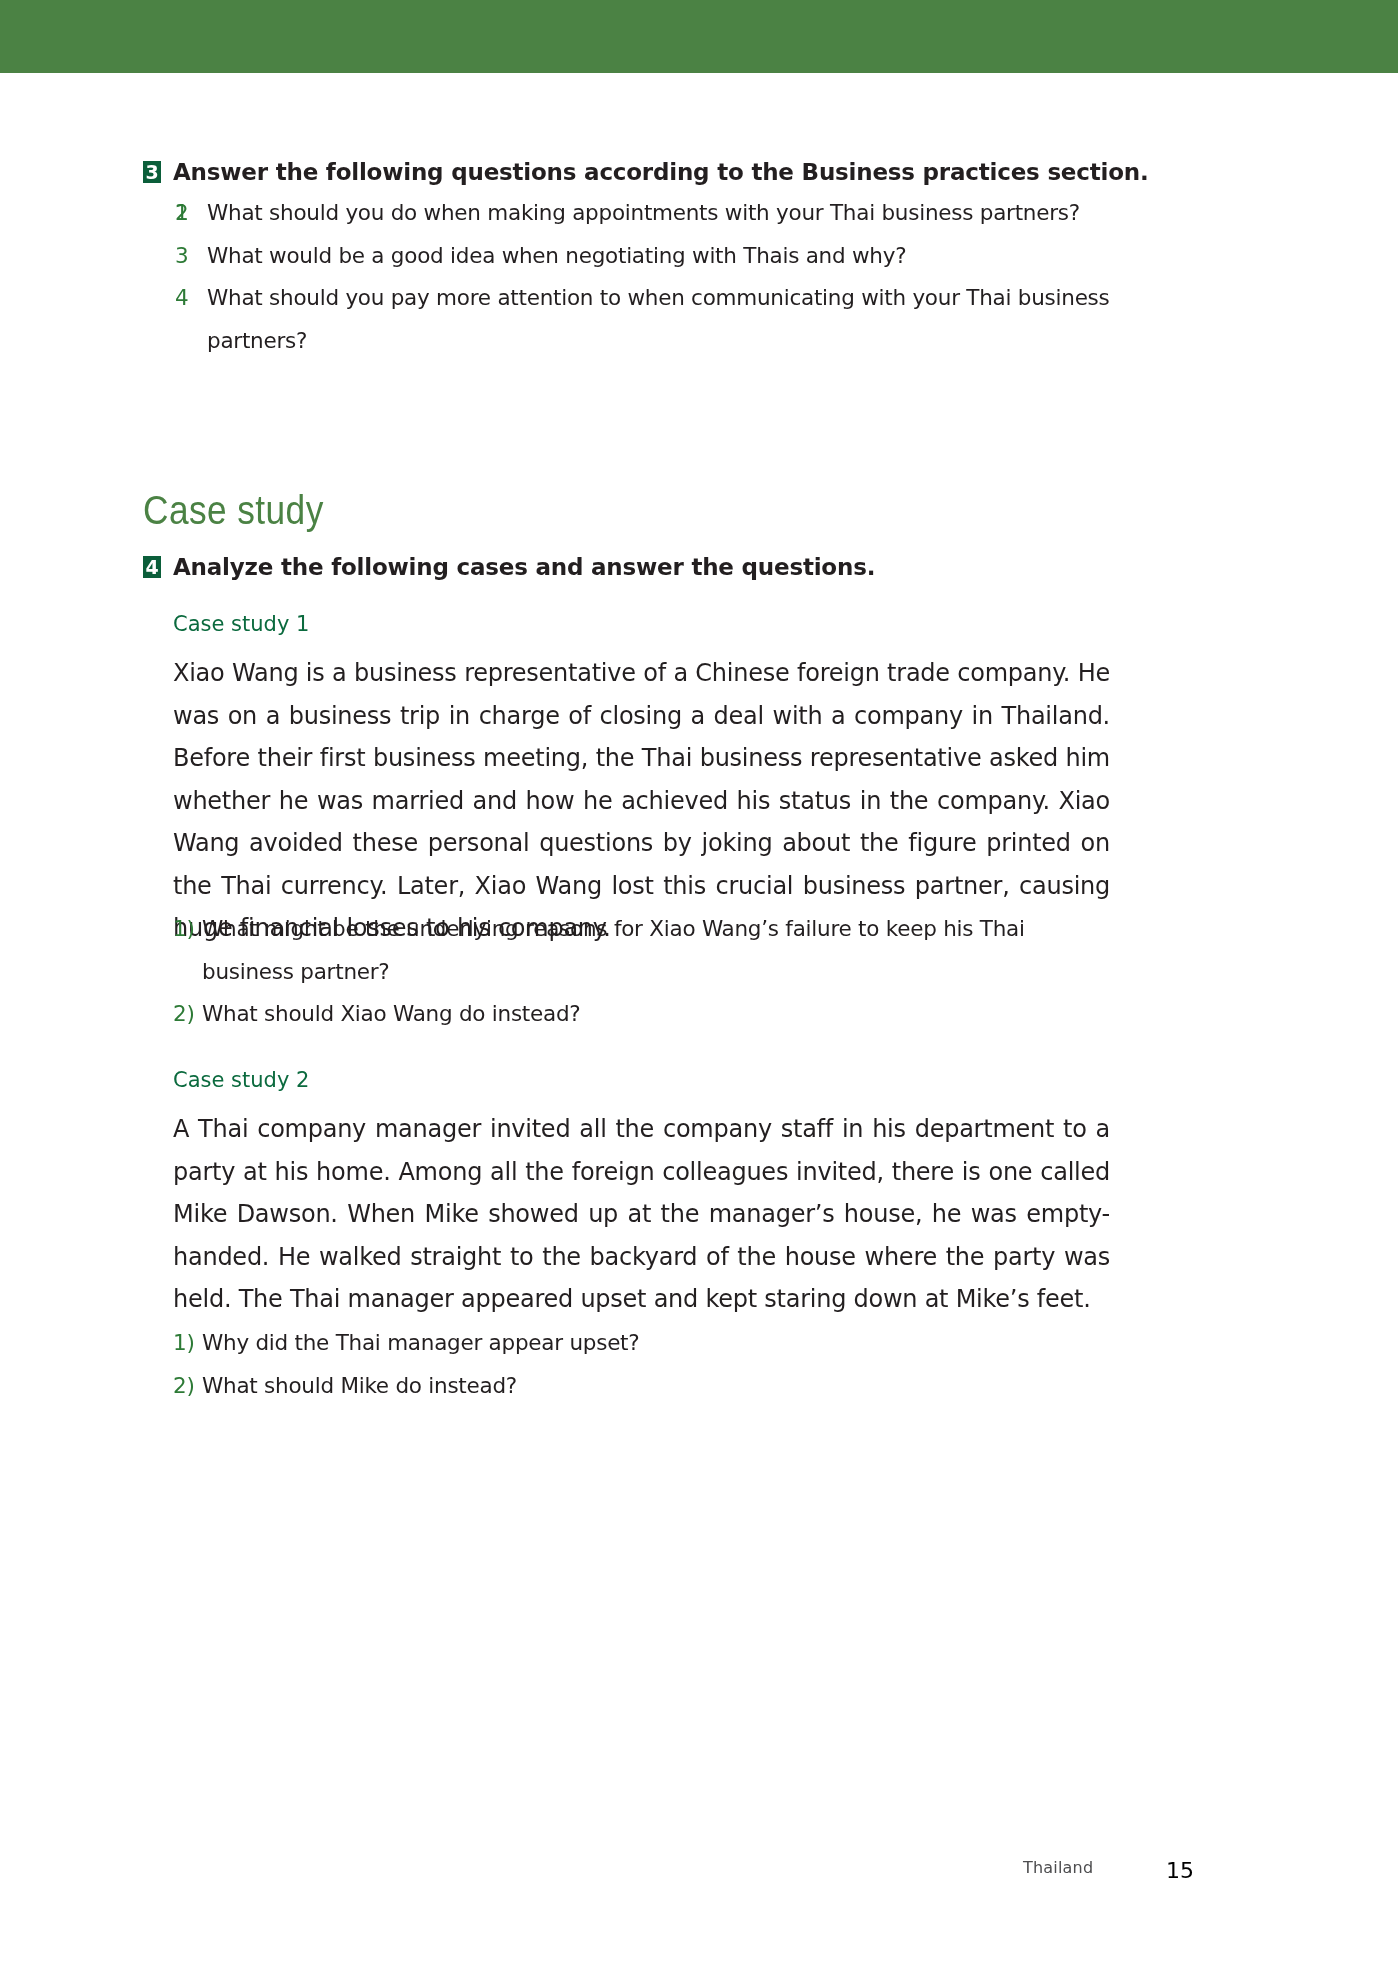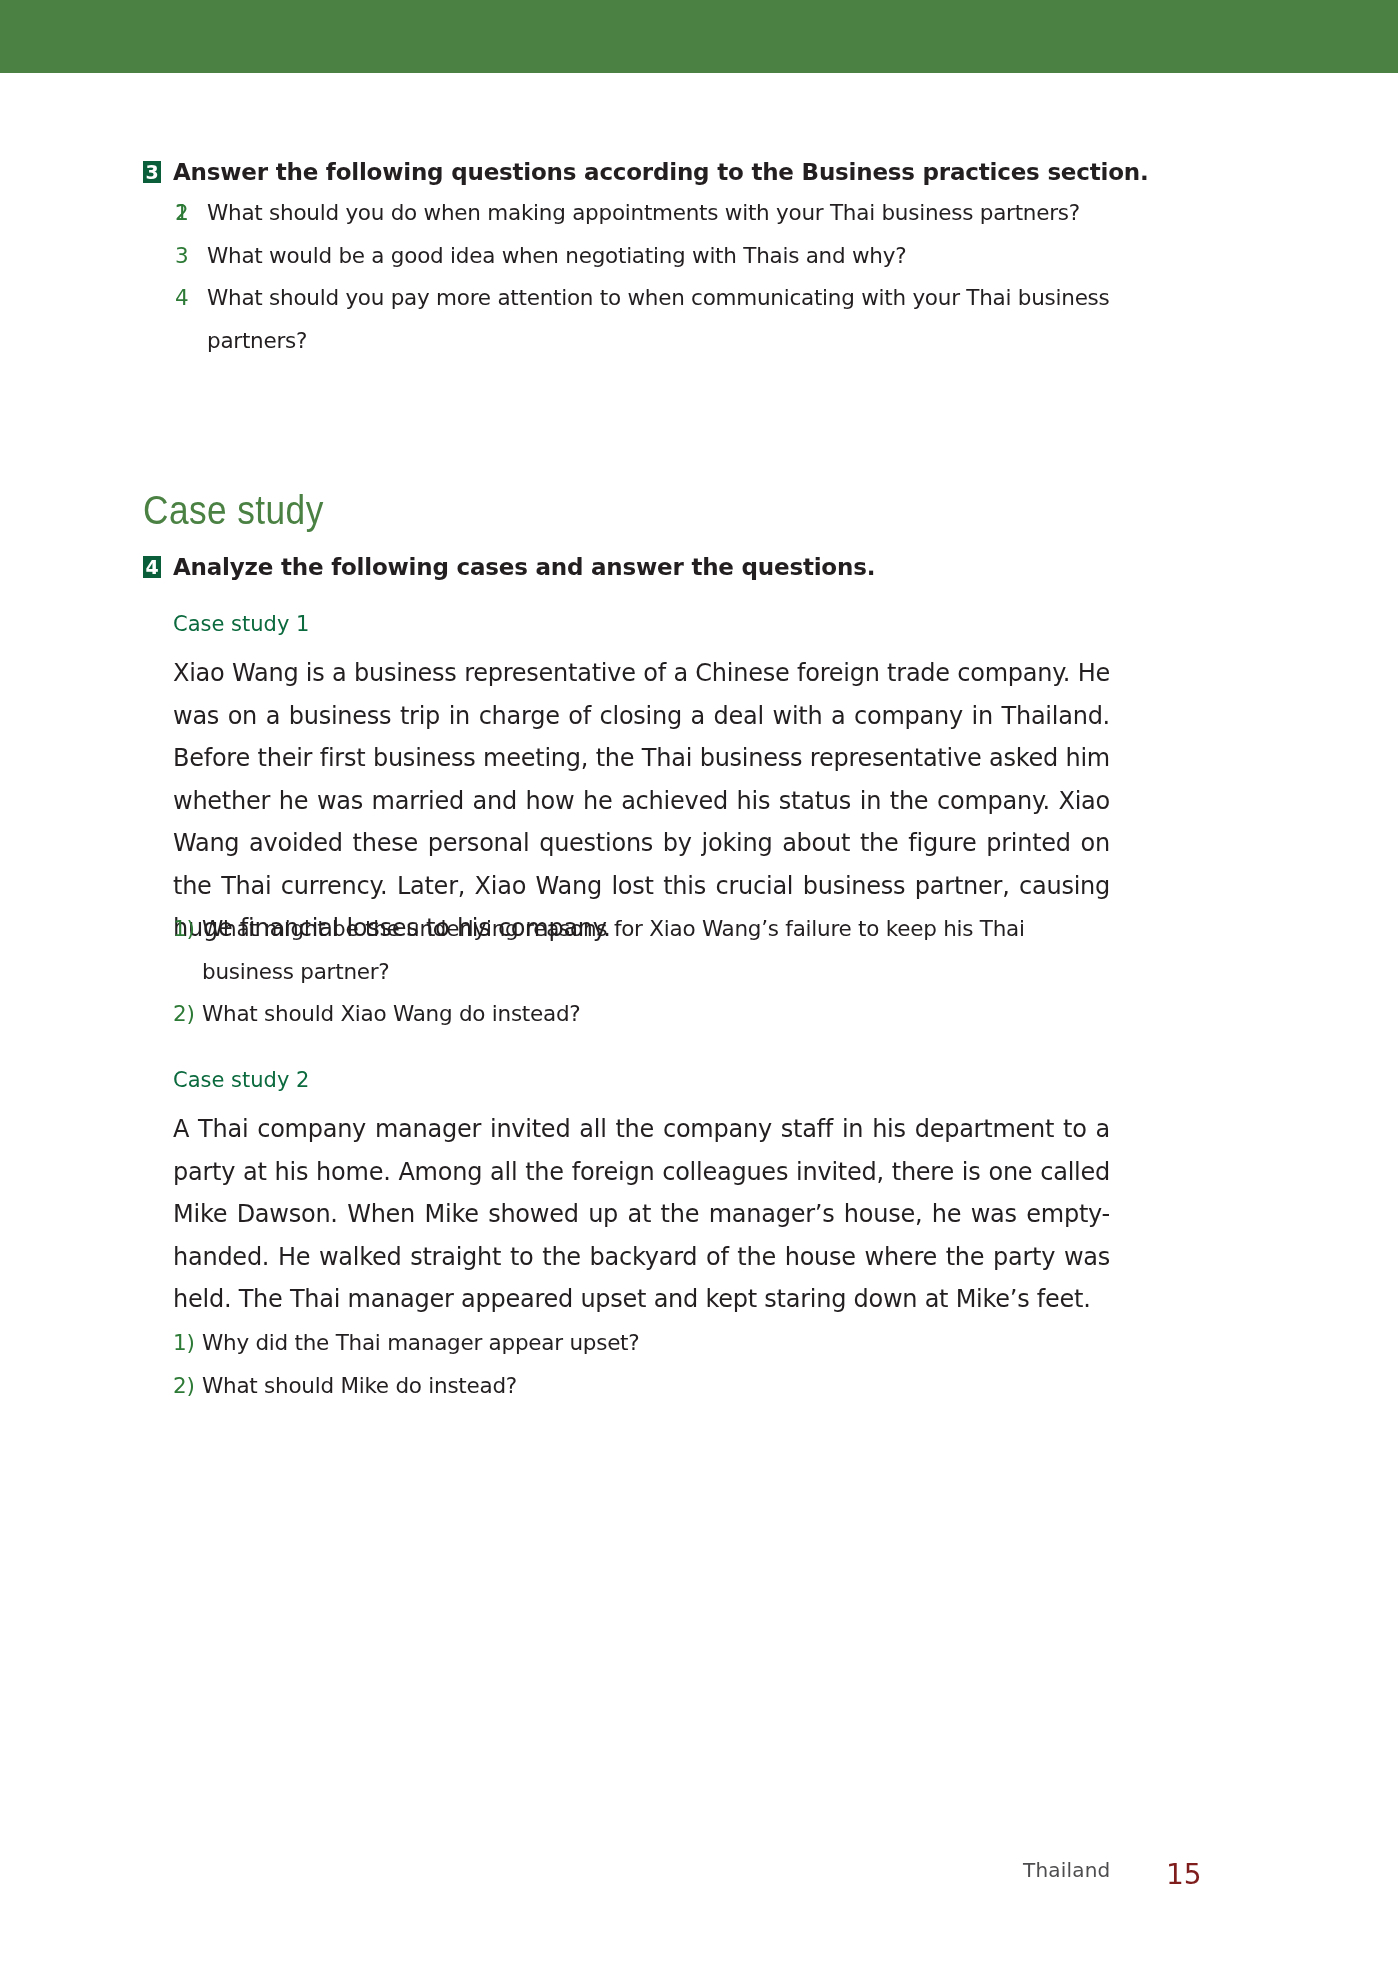--- a/index.html
+++ b/index.html
@@ -29,24 +29,24 @@
     position: absolute; left: 30px; font-weight: normal; font-size: 21px; line-height: 30px; color: #0b6a3e;
   }
   .para {
     position: absolute; left: 30px; width: 937px; font-size: 24px; line-height: 42.5px;
     text-align: justify; letter-spacing: -0.25px;
   }
   .sub-list { position: absolute; left: 30px; width: 937px; }
   .sub-item { position: relative; padding-left: 29px; font-size: 21.5px; line-height: 42.5px; letter-spacing: -0.25px; }
   .sub-num { position: absolute; left: 0; top: 0; color: #2d7a36; }
   .footer-country {
-    position: absolute; left: 1023px; top: 1858px; font-size: 20px; color: #4d4d4f; letter-spacing: 0.2px;
+    position: absolute; left: 1023px; top: 1858px; font-size: 16px; color: #4d4d4f; letter-spacing: 0.2px;
   }
   .footer-page {
-    position: absolute; left: 1166px; top: 1858px; font-size: 28px; color: #7f1d1d;
+    position: absolute; left: 1166px; top: 1858px; font-size: 22px; color: #000000;
   }
 </style>
 </head>
 <body>
 
 <div class="top-bar"></div>
 
 <div class="content">
 
   <div class="ex-heading" style="top:157px;">

